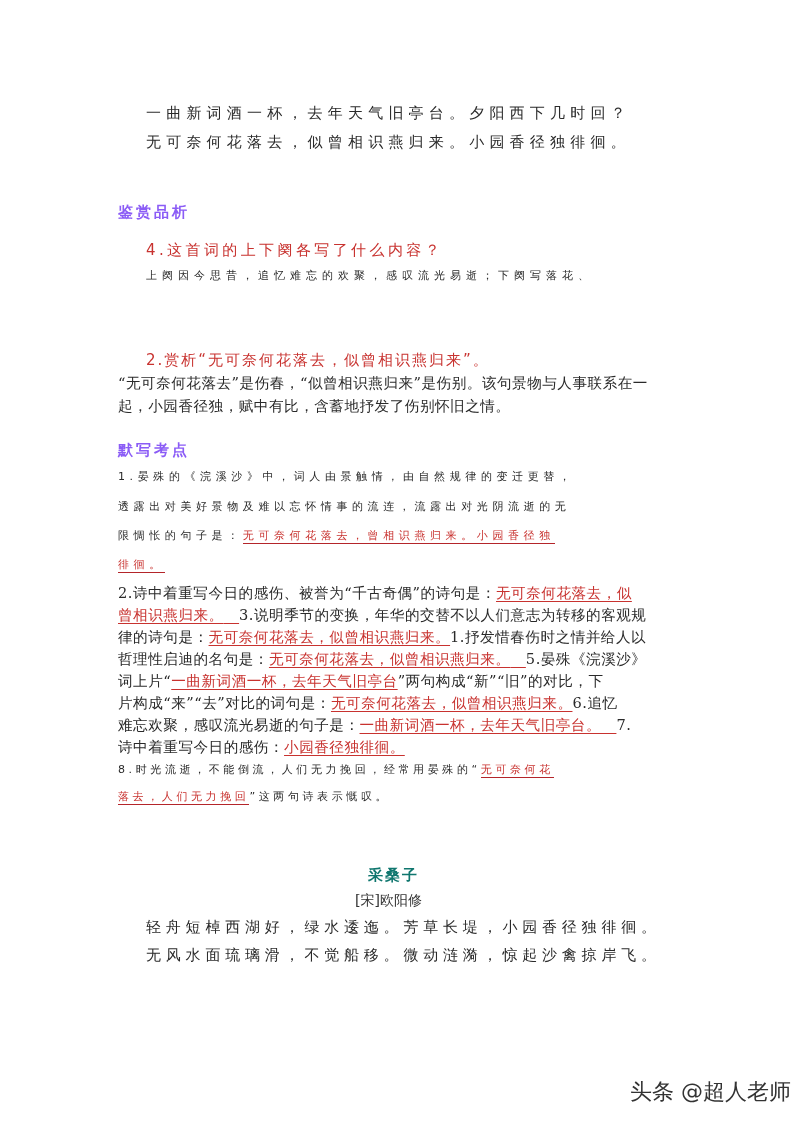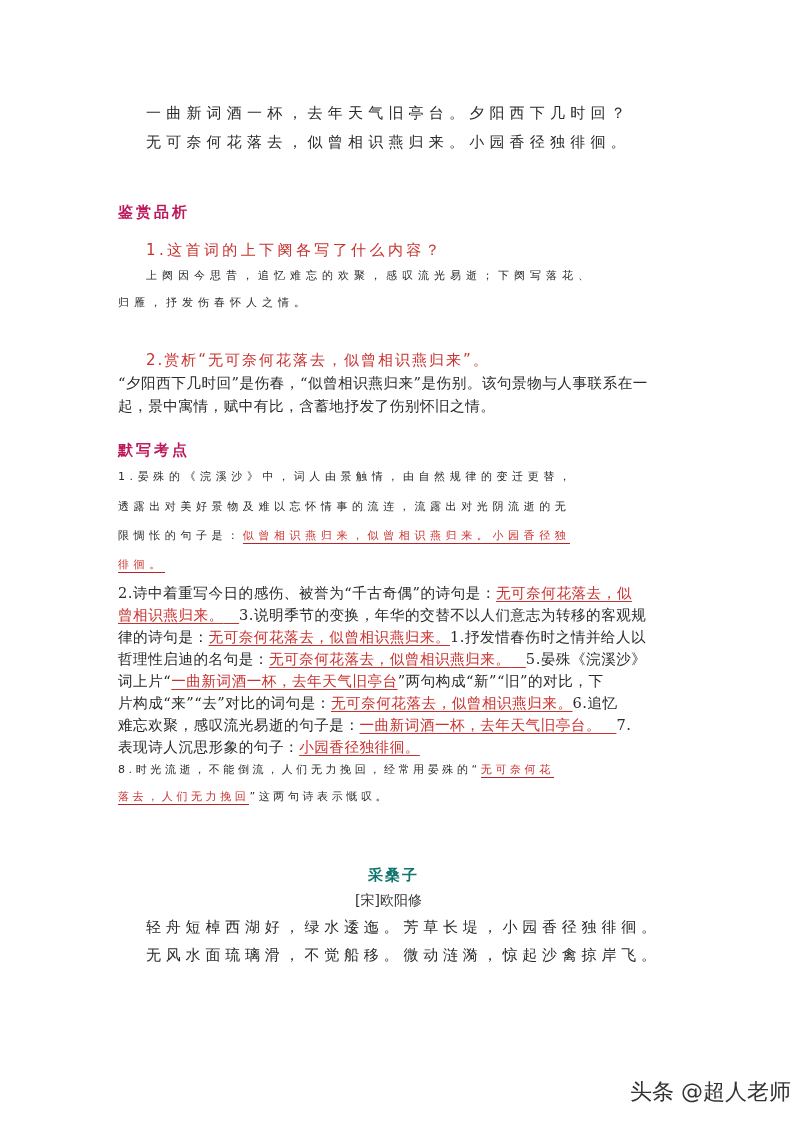--- a/index.html
+++ b/index.html
@@ -1,54 +1,53 @@
 <!DOCTYPE html>
 <html><head>
 <meta charset="utf-8">
 <style>
   html, body { margin: 0; padding: 0; background: #ffffff; }
   body { width: 794px; height: 1123px; position: relative; overflow: hidden;
          font-family: "DejaVu Serif", "Liberation Serif", serif; color: #222; }
   .page { position: absolute; left: 0; top: 0; width: 794px; height: 1123px; }
   .abs { position: absolute; white-space: nowrap; }
   .poem-line { font-size: 15px; letter-spacing: 5.2px; color: #2a2a2a; font-family: "DejaVu Sans", sans-serif; }
-  .section-title { font-size: 15px; font-weight: bold; color: #be185d; letter-spacing: 3px; font-family: "DejaVu Sans", sans-serif; }
+  .section-title { font-size: 15px; font-weight: bold; color: #8b5cf6; letter-spacing: 3px; font-family: "DejaVu Sans", sans-serif; }
   .question { font-size: 15px; color: #c8322f; letter-spacing: 3.4px; font-family: "DejaVu Sans", sans-serif; }
   .body-wide { font-size: 11px; color: #2a2a2a; letter-spacing: 5px; font-family: "DejaVu Sans", sans-serif; }
   .body-tight { font-size: 14.6px; color: #2a2a2a; letter-spacing: 0.5px; font-family: "DejaVu Serif", serif; }
   .ans { color: #c8322f; text-decoration: underline; text-decoration-color: #c8322f; text-underline-offset: 3px; }
   .ans-block { color: #c8322f; border-bottom: 1.5px solid #b4252a; padding-bottom: 1px; }
   .poem-title { font-size: 15px; font-weight: bold; color: #0f766e; letter-spacing: 2px; font-family: "DejaVu Sans", sans-serif; }
   .author { font-size: 14px; color: #333; font-family: "DejaVu Serif", serif; }
   .watermark { font-size: 22px; color: #333; font-family: "DejaVu Sans", sans-serif; text-shadow: 0 0 2px #fff, 0 0 3px #fff; }
 </style>
 </head>
 <body>
 
 <div class="page">
 
   <div class="abs poem-line" style="left:146px; top:104px;">一曲新词酒一杯，去年天气旧亭台。夕阳西下几时回？</div>
   <div class="abs poem-line" style="left:146px; top:133px;">无可奈何花落去，似曾相识燕归来。小园香径独徘徊。</div>
 
   <div class="abs section-title" style="left:118px; top:203px;">鉴赏品析</div>
 
-  <div class="abs question" style="left:146px; top:241px;">1.这首词的上下阕各写了什么内容？</div>
+  <div class="abs question" style="left:146px; top:241px;">4.这首词的上下阕各写了什么内容？</div>
   <div class="abs body-wide" style="left:146px; top:268px;">上阕因今思昔，追忆难忘的欢聚，感叹流光易逝；下阕写落花、</div>
-  <div class="abs body-wide" style="left:118px; top:295px;">归雁，抒发伤春怀人之情。</div>
 
   <div class="abs question" style="left:146px; top:351px; letter-spacing:2px;">2.赏析“无可奈何花落去，似曾相识燕归来”。</div>
-  <div class="abs body-tight" style="left:118px; top:374px;">“夕阳西下几时回”是伤春，“似曾相识燕归来”是伤别。该句景物与人事联系在一</div>
-  <div class="abs body-tight" style="left:118px; top:397px;">起，景中寓情，赋中有比，含蓄地抒发了伤别怀旧之情。</div>
+  <div class="abs body-tight" style="left:118px; top:374px;">“无可奈何花落去”是伤春，“似曾相识燕归来”是伤别。该句景物与人事联系在一</div>
+  <div class="abs body-tight" style="left:118px; top:397px;">起，小园香径独，赋中有比，含蓄地抒发了伤别怀旧之情。</div>
 
   <div class="abs section-title" style="left:118px; top:441px;">默写考点</div>
 
   <div class="abs body-wide" style="left:118px; top:469px; letter-spacing:4.6px;">1.晏殊的《浣溪沙》中，词人由景触情，由自然规律的变迁更替，</div>
   <div class="abs body-wide" style="left:118px; top:499px; letter-spacing:4.6px;">透露出对美好景物及难以忘怀情事的流连，流露出对光阴流逝的无</div>
   <div class="abs body-wide" style="left:118px; top:528px; letter-spacing:4.6px;">
-    <span>限惆怅的句子是：</span><span class="ans-block">似曾相识燕归来，似曾相识燕归来。小园香径独</span>
+    <span>限惆怅的句子是：</span><span class="ans-block">无可奈何花落去，曾相识燕归来。小园香径独</span>
   </div>
   <div class="abs body-wide" style="left:118px; top:557px; letter-spacing:4.6px;">
     <span class="ans-block">徘徊。</span>
   </div>
 
   <div class="abs body-tight" style="left:118px; top:584px;">
     <span>2.诗中着重写今日的感伤、被誉为“千古奇偶”的诗句是：</span><span class="ans">无可奈何花落去，似</span>
   </div>
   <div class="abs body-tight" style="left:118px; top:606px;">
     <span class="ans">曾相识燕归来。</span><span class="ans">&nbsp;&nbsp;&nbsp;</span><span>3.说明季节的变换，年华的交替不以人们意志为转移的客观规</span>
@@ -62,21 +61,21 @@
   <div class="abs body-tight" style="left:118px; top:672px;">
     <span>词上片“</span><span class="ans">一曲新词酒一杯，去年天气旧亭台</span><span>”两句构成“新”“旧”的对比，下</span>
   </div>
   <div class="abs body-tight" style="left:118px; top:694px;">
     <span>片构成“来”“去”对比的词句是：</span><span class="ans">无可奈何花落去，似曾相识燕归来。</span><span>6.追忆</span>
   </div>
   <div class="abs body-tight" style="left:118px; top:716px;">
     <span>难忘欢聚，感叹流光易逝的句子是：</span><span class="ans">一曲新词酒一杯，去年天气旧亭台。</span><span class="ans">&nbsp;&nbsp;&nbsp;</span><span>7.</span>
   </div>
   <div class="abs body-tight" style="left:118px; top:738px;">
-    <span>表现诗人沉思形象的句子：</span><span class="ans">小园香径独徘徊。</span>
+    <span>诗中着重写今日的感伤：</span><span class="ans">小园香径独徘徊。</span>
   </div>
 
   <div class="abs body-wide" style="left:118px; top:762px; letter-spacing:3.6px;">
     <span>8.时光流逝，不能倒流，人们无力挽回，经常用晏殊的“</span><span class="ans-block">无可奈何花</span>
   </div>
   <div class="abs body-wide" style="left:118px; top:789px; letter-spacing:3.6px;">
     <span class="ans-block">落去，人们无力挽回</span><span>”这两句诗表示慨叹。</span>
   </div>
 
   <div class="abs poem-title" style="left:368px; top:866px;">采桑子</div>

